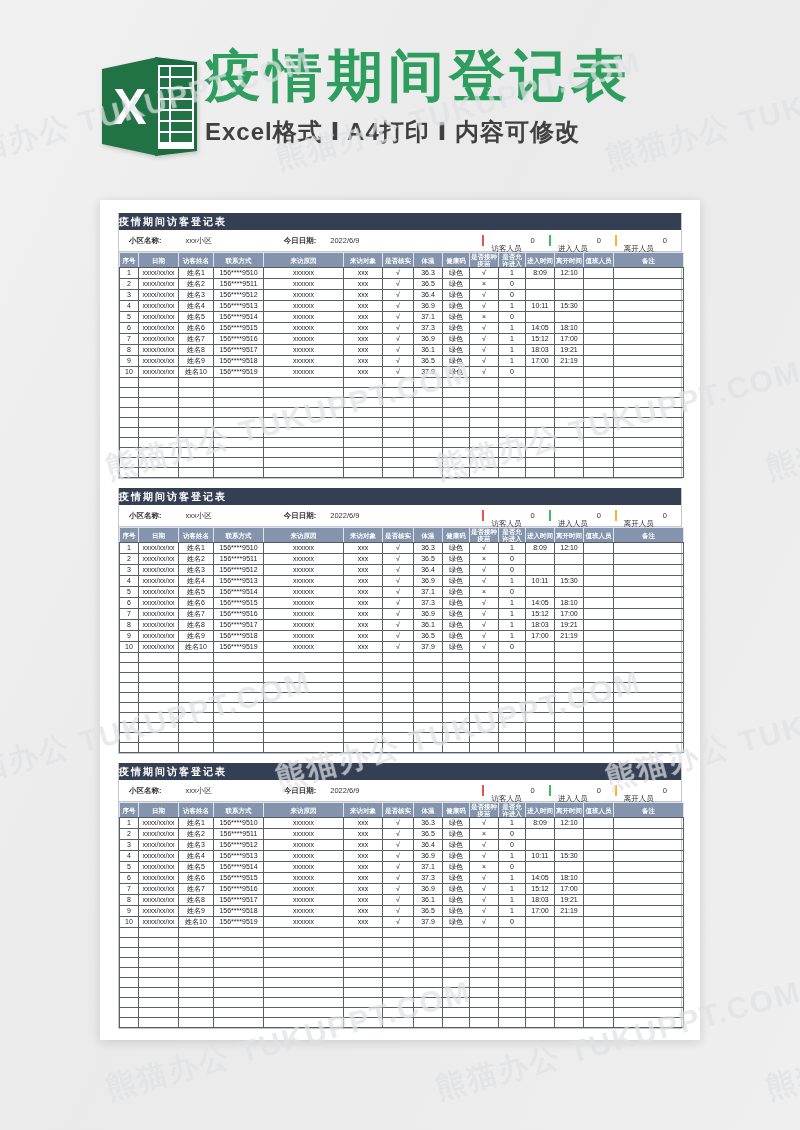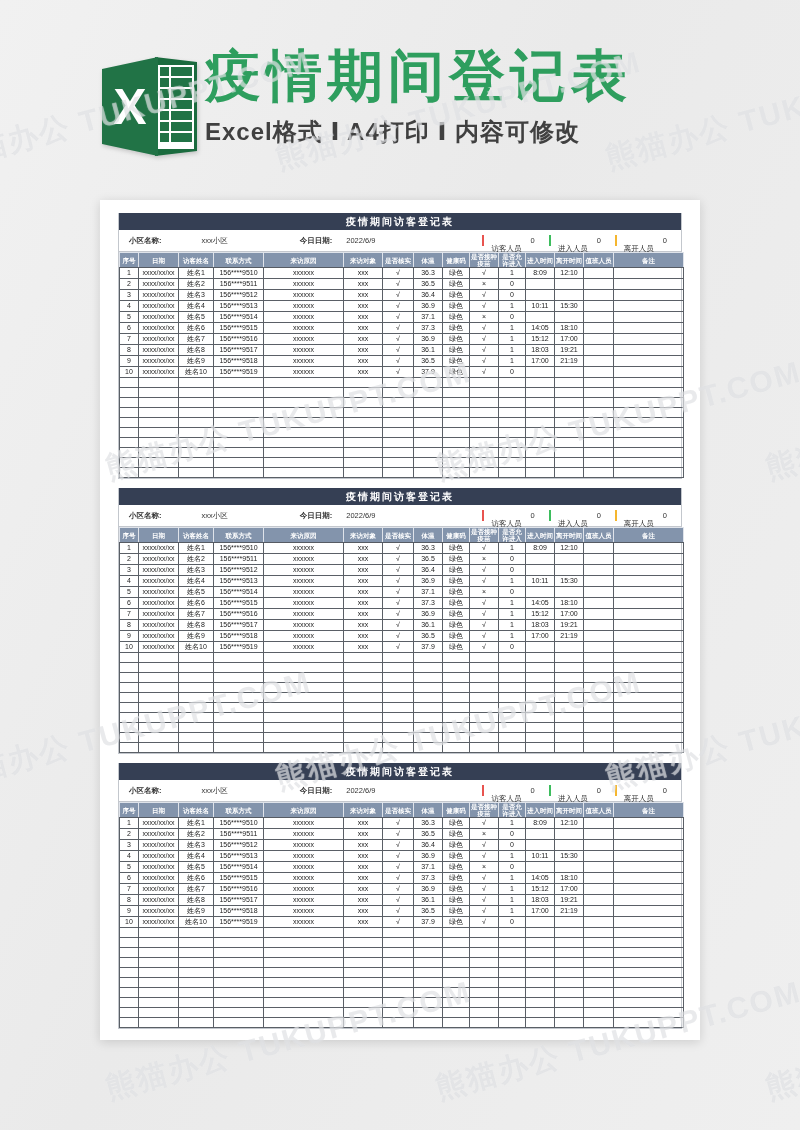--- a/index.html
+++ b/index.html
@@ -28,29 +28,29 @@
   
   .page-card {
     position:absolute; left:100px; top:200px; width:600px; height:840px;
     background:#ffffff; box-shadow:0 2px 10px rgba(0,0,0,0.14);
     padding:13px 18px 16px 18px;
   }
   
   .sheet { width:564px; margin-bottom:9px; border:1px solid #c3c7cd; border-top:none; }
   .sheet-title {
     height:17px; background:#353f54; color:#fff; font-size:10px; font-weight:bold;
-    text-align:center; line-height:17px; letter-spacing:2px;
+    text-align:left; line-height:17px; letter-spacing:2px;
   }
   .info-row {
     height:22px; background:#fff; display:flex; align-items:center;
     font-size:7.5px; color:#333; border-bottom:1px solid #c3c7cd;
   }
   .info-label { font-weight:bold; }
   .lbl-community { margin-left:10px; }
-  .val-community { margin-left:40px; }
+  .val-community { margin-left:24px; }
   .lbl-date { margin-left:72px; }
   .val-date { margin-left:14px; }
   .counters { margin-left:auto; display:flex; align-items:center; }
   .counter { display:flex; align-items:center; margin-right:14px; }
   .counter-bar { display:inline-block; width:2px; height:11px; margin-right:7px; }
   .counter-label { color:#333;margin-top:17px; }
   .counter-value { margin-left:9px; }
   table { border-collapse:collapse; table-layout:fixed; width:564px; }
   thead th {
     background:#8394ac; color:#fff; font-size:6.5px; font-weight:bold;

